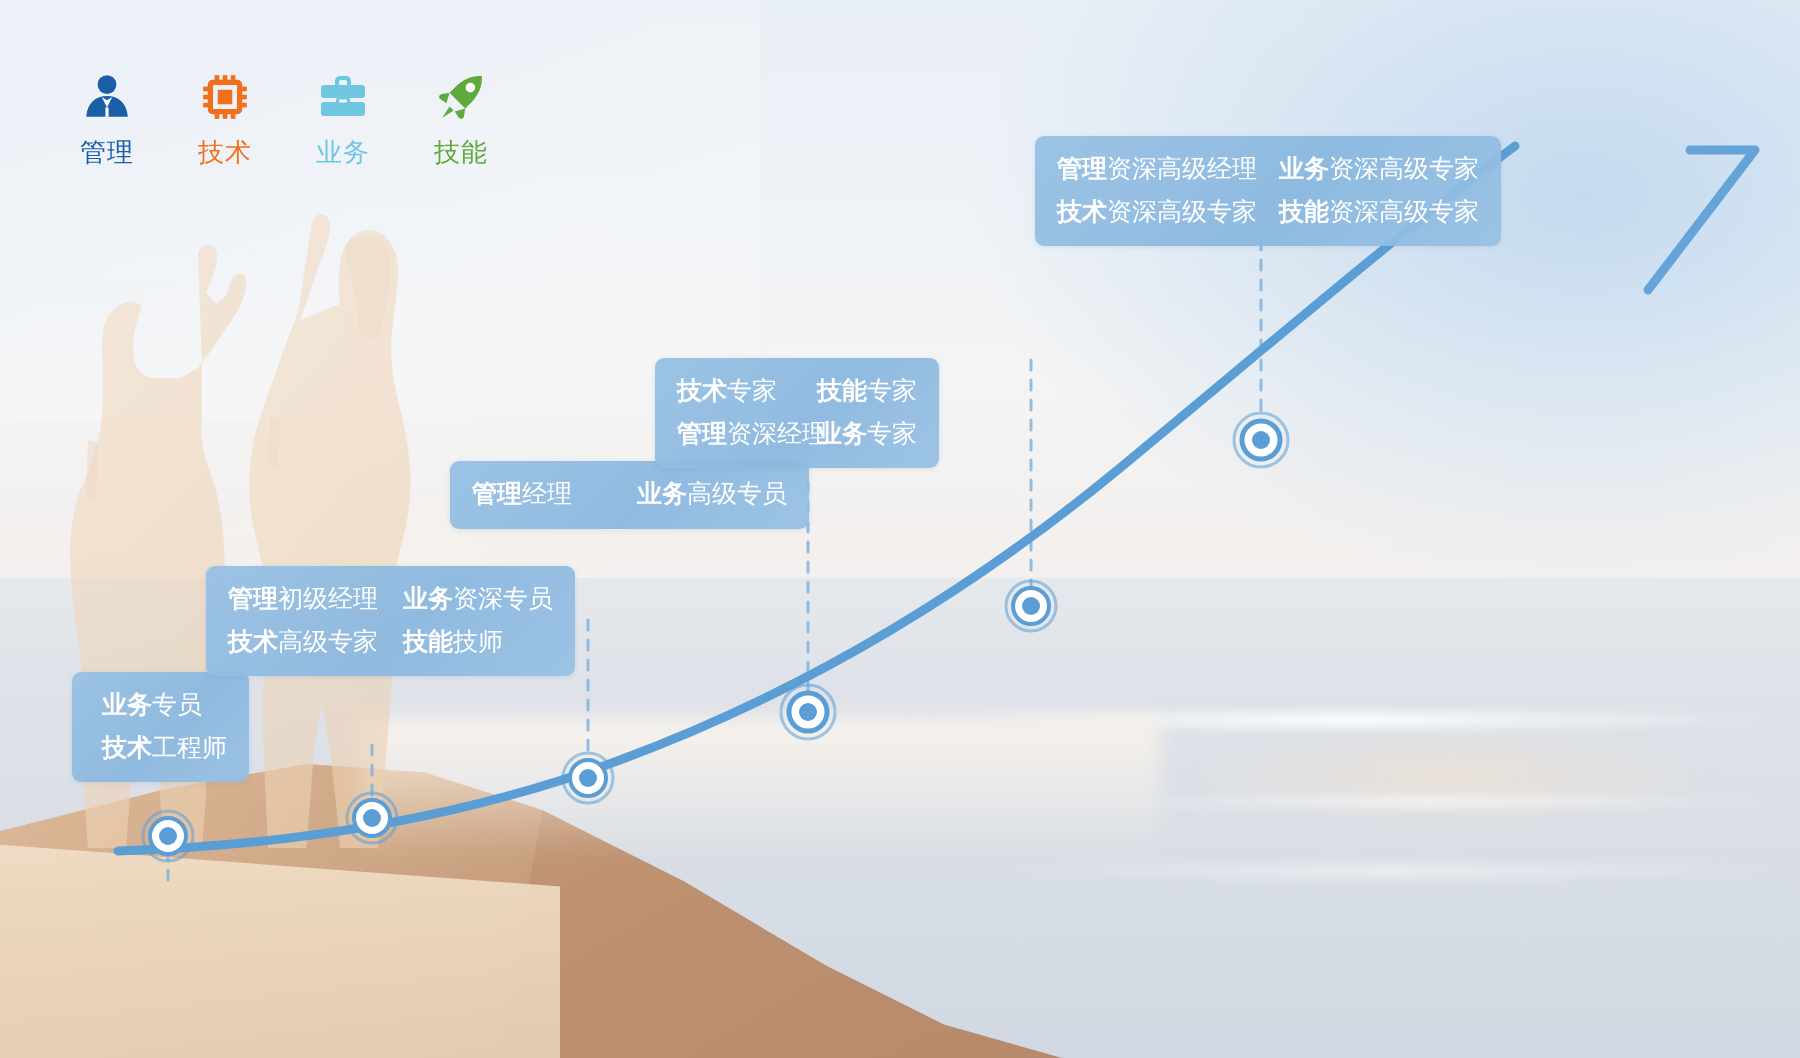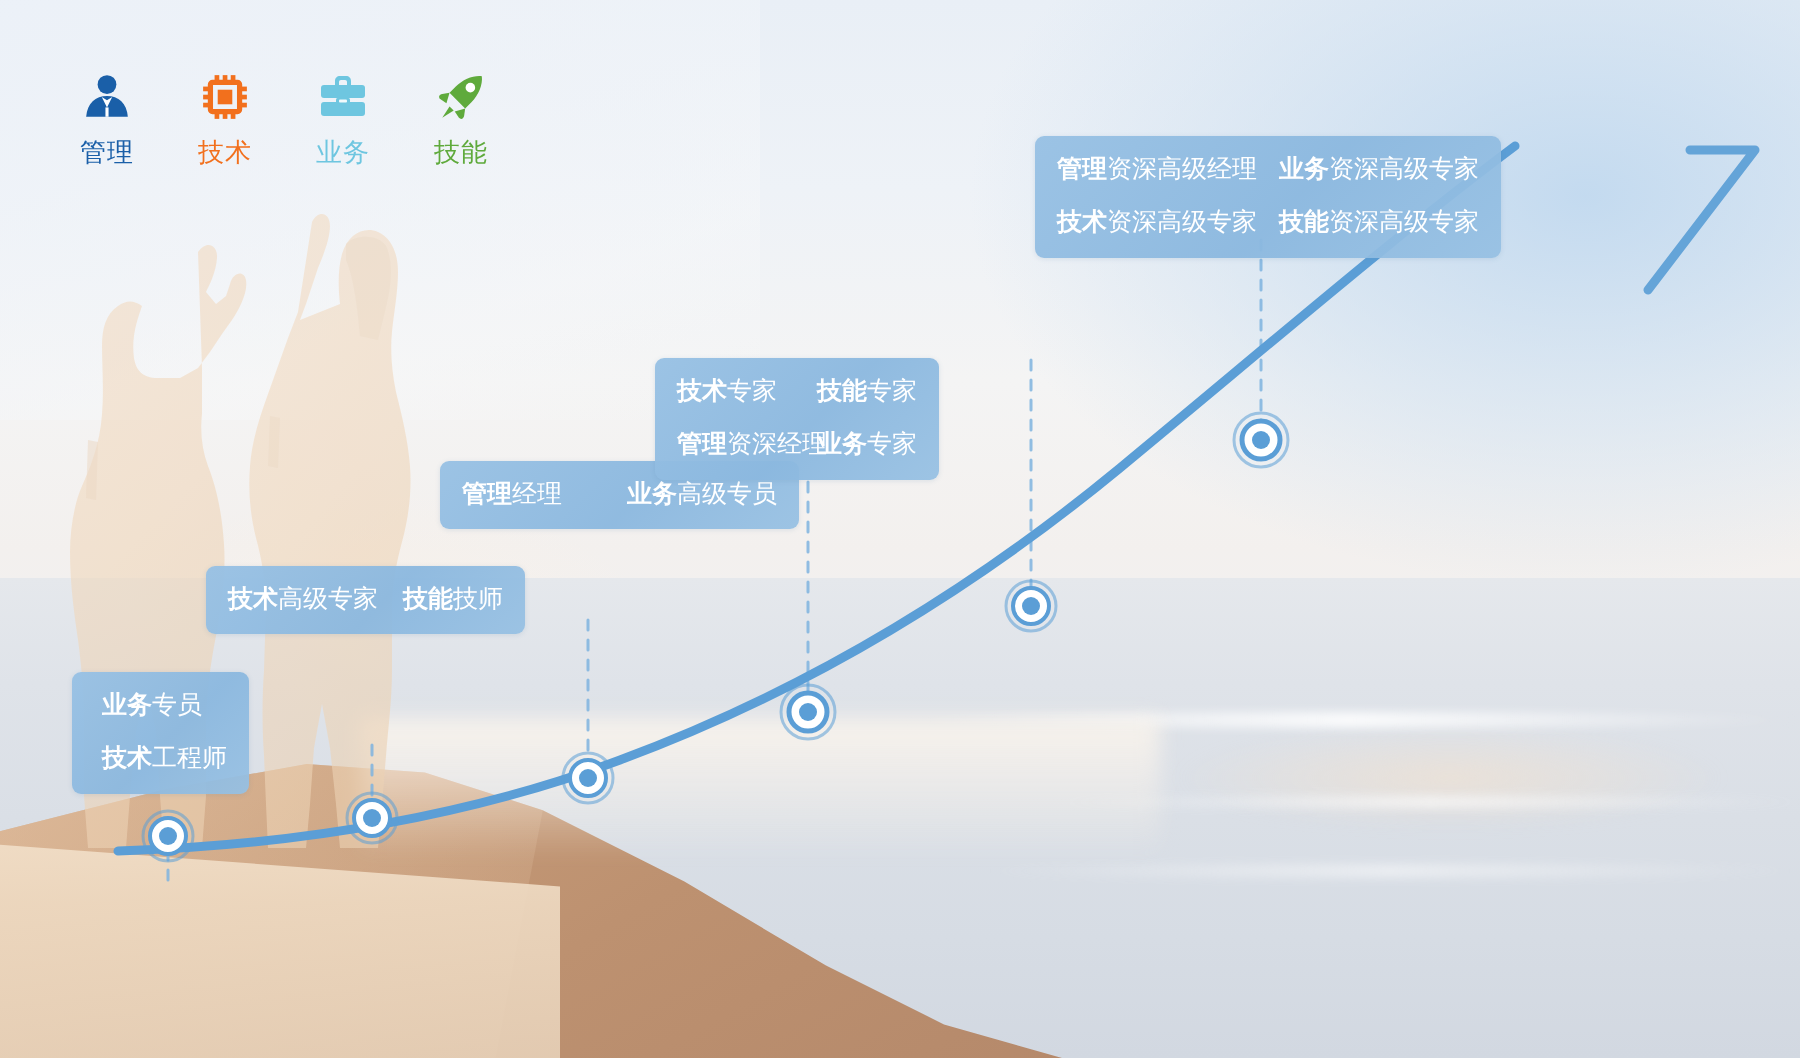--- a/index.html
+++ b/index.html
@@ -116,21 +116,21 @@
     color:#ffffff;
     background:linear-gradient(135deg, rgba(152,193,228,.96) 0%, rgba(139,184,223,.95) 55%, rgba(150,192,227,.93) 100%);
     box-shadow:0 1px 5px rgba(90,130,170,.16);
     white-space:nowrap;
   }
   .box-row{
     display:flex; align-items:baseline;
     font-size:25px; line-height:1.38;
     font-family:"DejaVu Sans","Liberation Sans",sans-serif;
   }
-  .box-row + .box-row{ margin-top:20px;font-family:Liberation Mono, monospace; }
+  .box-row + .box-row{ margin-top:8px; }
   .cell{ display:inline-block; }
   .cat{ font-weight:bold; }
   .rank{ font-weight:normal; }
 
   
 </style>
 </head>
 <body>
 
 <div id="stage">
@@ -353,29 +353,37 @@
     <div class="box-row">
       <span class="cell">
         <span class="cat">技术</span><span class="rank">工程师</span>
       </span>
     </div>
   </div>
 
   <div class="box" id="box2" style="left:206px; top:566px;">
     <div class="box-row">
       <span class="cell" style="width:175px">
+        <span class="cat">管理</span><span class="rank">初级经理</span>
+      </span>
+      <span class="cell">
+        <span class="cat">业务</span><span class="rank">资深专员</span>
+      </span>
+    </div>
+    <div class="box-row">
+      <span class="cell" style="width:175px">
         <span class="cat">技术</span><span class="rank">高级专家</span>
       </span>
       <span class="cell">
         <span class="cat">技能</span><span class="rank">技师</span>
       </span>
     </div>
   </div>
 
-  <div class="box" id="box3" style="left:440px; top:461px;">
+  <div class="box" id="box3" style="left:450px; top:461px;">
     <div class="box-row">
       <span class="cell" style="width:165px">
         <span class="cat">管理</span><span class="rank">经理</span>
       </span>
       <span class="cell">
         <span class="cat">业务</span><span class="rank">高级专员</span>
       </span>
     </div>
   </div>
 

